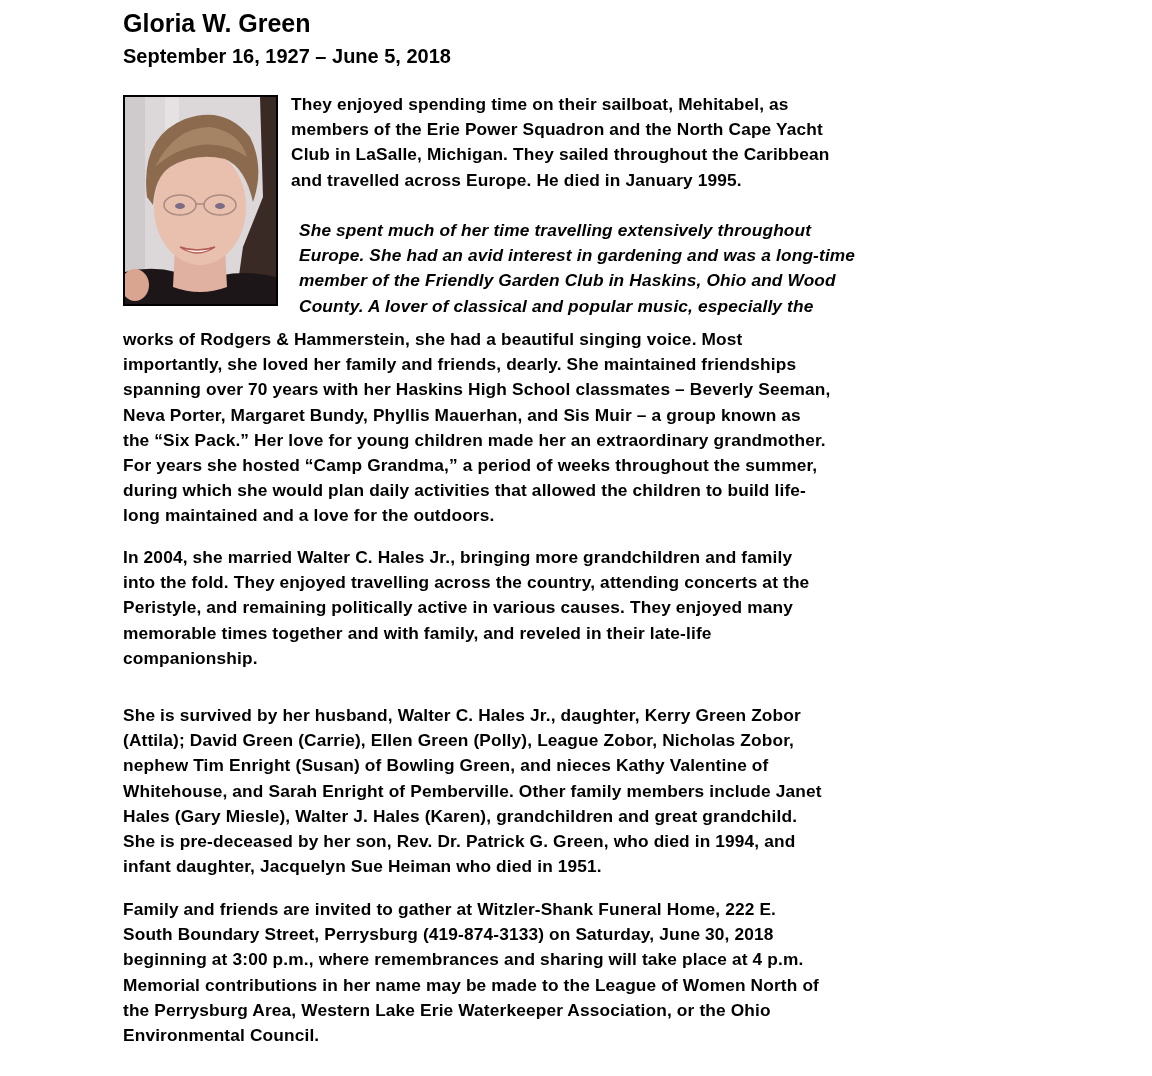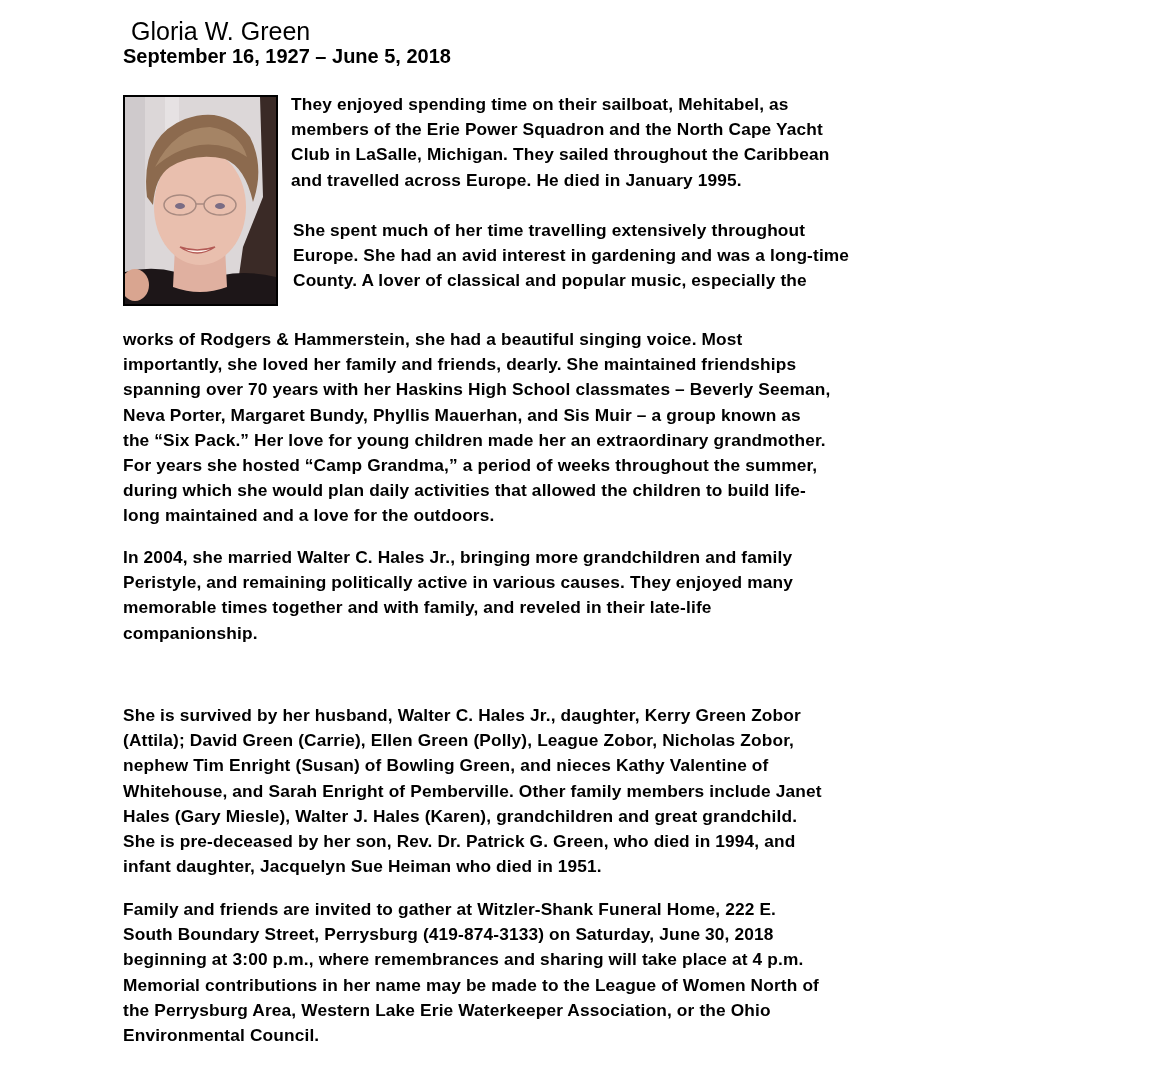--- a/index.html
+++ b/index.html
@@ -48,30 +48,30 @@
       font-size: 17.3px;
       line-height: 25.2px;
       letter-spacing: 0.15px;
     }
     .para .line {
       display: block;
       white-space: nowrap;
       height: 25.2px;
     }
     #p1 { left: 291px; top: 92px; }
-    #p2a { left: 293px; top: 218px; }
+    #p2a { left: 299px; top: 218px; font-style: italic; }
     #p2b { left: 123px; top: 327px; }
     #p3 { left: 123px; top: 545px; }
     #p4 { left: 123px; top: 695px; margin-top: 8px; }
     #p5 { left: 123px; top: 897px; }
   </style>
 </head>
 <body>
 
-<h1 class="title" style="margin:8px;font-weight:normal;">Gloria W. Green</h1>
+<h1 class="title" style="margin:0;font-weight:bold;">Gloria W. Green</h1>
 <div class="dates">September 16, 1927 – June 5, 2018</div>
 
 <div class="photo" title="Portrait of Gloria W. Green">
   <svg width="151" height="207" viewBox="0 0 151 207">
 
     <rect x="0" y="0" width="151" height="207" fill="#dcd7d8"></rect>
     <rect x="0" y="0" width="20" height="207" fill="#cfcacc"></rect>
     <rect x="40" y="0" width="14" height="120" fill="#e6e2e3"></rect>
 
     <path d="M135 0 L151 0 L151 207 L110 207 L118 150 L138 100 Z" fill="#3a2a26"></path>
@@ -100,36 +100,38 @@
 <div class="para" id="p1">
   <span class="line">They enjoyed spending time on their sailboat, Mehitabel, as</span>
   <span class="line">members of the Erie Power Squadron and the North Cape Yacht</span>
   <span class="line">Club in LaSalle, Michigan. They sailed throughout the Caribbean</span>
   <span class="line">and travelled across Europe. He died in January 1995.</span>
 </div>
 
 <div class="para" id="p2a">
   <span class="line">She spent much of her time travelling extensively throughout</span>
   <span class="line">Europe. She had an avid interest in gardening and was a long-time</span>
+  <span class="line">member of the Friendly Garden Club in Haskins, Ohio and Wood</span>
   <span class="line">County. A lover of classical and popular music, especially the</span>
 </div>
 
 <div class="para" id="p2b">
   <span class="line">works of Rodgers &amp; Hammerstein, she had a beautiful singing voice. Most</span>
   <span class="line">importantly, she loved her family and friends, dearly. She maintained friendships</span>
   <span class="line">spanning over 70 years with her Haskins High School classmates – Beverly Seeman,</span>
   <span class="line">Neva Porter, Margaret Bundy, Phyllis Mauerhan, and Sis Muir – a group known as</span>
   <span class="line">the “Six Pack.” Her love for young children made her an extraordinary grandmother.</span>
   <span class="line">For years she hosted “Camp Grandma,” a period of weeks throughout the summer,</span>
   <span class="line">during which she would plan daily activities that allowed the children to build life-</span>
   <span class="line">long maintained and a love for the outdoors.</span>
 </div>
 
 <div class="para" id="p3">
   <span class="line">In 2004, she married Walter C. Hales Jr., bringing more grandchildren and family</span>
+  <span class="line">into the fold. They enjoyed travelling across the country, attending concerts at the</span>
   <span class="line">Peristyle, and remaining politically active in various causes. They enjoyed many</span>
   <span class="line">memorable times together and with family, and reveled in their late-life</span>
   <span class="line">companionship.</span>
 </div>
 
 <div class="para" id="p4">
   <span class="line">She is survived by her husband, Walter C. Hales Jr., daughter, Kerry Green Zobor</span>
   <span class="line">(Attila); David Green (Carrie), Ellen Green (Polly), League Zobor, Nicholas Zobor,</span>
   <span class="line">nephew Tim Enright (Susan) of Bowling Green, and nieces Kathy Valentine of</span>
   <span class="line">Whitehouse, and Sarah Enright of Pemberville. Other family members include Janet</span>

